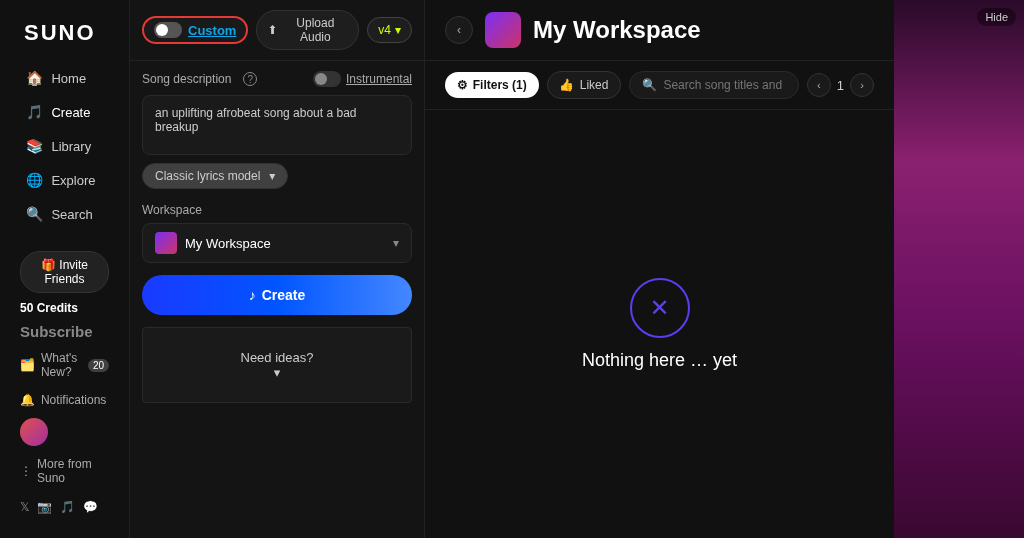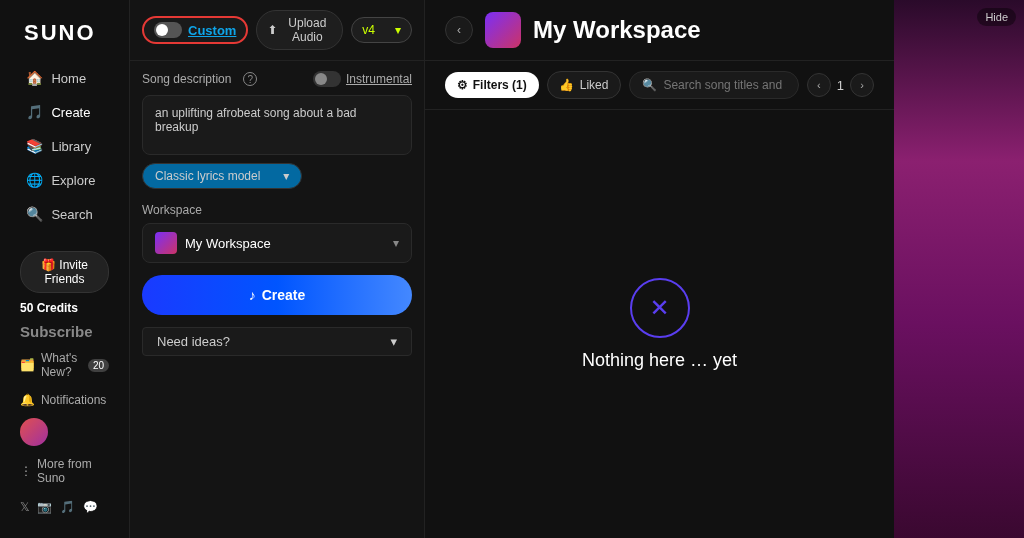--- a/index.html
+++ b/index.html
@@ -177,21 +177,21 @@
       border-radius: 20px;
       color: #ccc;
       font-size: 12px;
       padding: 5px 10px;
       cursor: pointer;
     }
 
     .v4-btn {
       display: flex;
       align-items: center;
-      gap: 20px;
+      gap: 4px;
       background: #1e1e1e;
       border: 1px solid #444;
       border-radius: 20px;
       color: #ccff00;
       font-size: 12px;
       padding: 5px 10px;
       cursor: pointer;
     }
 
     .song-desc-row {
@@ -249,22 +249,22 @@
       min-height: 60px;
       resize: none;
       outline: none;
       font-family: inherit;
     }
 
     .lyrics-model-btn {
       margin: 0 12px 10px;
       display: flex;
       align-items: center;
-      gap: 23px;
-      background: #0369a1;
+      gap: 9px;
+      background: #404040;
       border: 1px solid #333;
       border-radius: 20px;
       color: #ccc;
       font-size: 12px;
       padding: 5px 12px;
       cursor: pointer;
       width: fit-content;
     }
 
     .workspace-label {
@@ -313,26 +313,27 @@
       gap: 6px;
     }
 
     .need-ideas-btn {
       margin: 0 12px 12px;
       background: #1a1a1a;
       border: 1px solid #2a2a2a;
       border-radius: 4px;
       color: #ccc;
       font-size: 13px;
-      padding: 6px 14px;
+      padding: 22px 14px;
       cursor: pointer;
       display: flex;
       align-items: center;
       justify-content: space-between;
       width: calc(100% - 24px);
+      flex-direction: column;
     }
 
     
     .main-content {
       flex: 1;
       background: #111;
       display: flex;
       flex-direction: column;
     }
 

